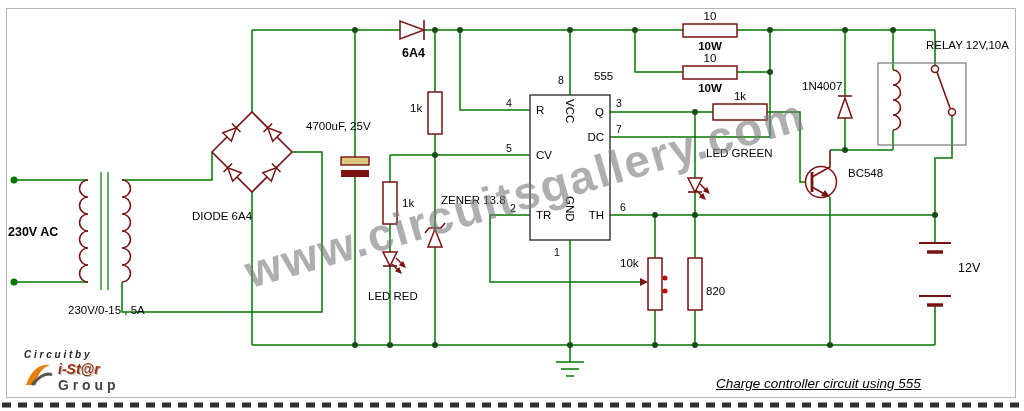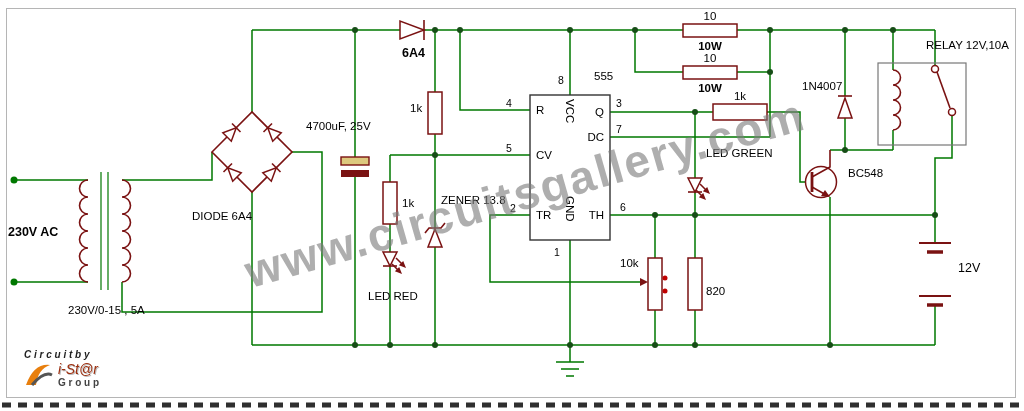--- a/index.html
+++ b/index.html
@@ -17,22 +17,22 @@
   .icbox{stroke:#333;stroke-width:1.4;fill:#fff;}
   .dot{fill:#174d17;}
   .term{fill:#007800;}
   .reddot{fill:#c00000;}
   #watermark{position:absolute;left:118px;top:166px;width:814px;z-index:2;text-align:center;
     font-size:46px;font-weight:bold;letter-spacing:2px;color:rgba(125,125,125,0.62);
     transform:rotate(-16deg);white-space:nowrap;pointer-events:none;}
   #credit{position:absolute;left:24px;top:349px;z-index:3;}
   #credit .l1{font-size:10px;font-weight:bold;font-style:italic;color:#222;}
   #credit .row{display:flex;align-items:flex-start;margin-top:1px;}
-  #credit .brand{font-size:14px;font-weight:normal;font-style:italic;color:#9c2e0e;text-shadow:1px 1px 0 #bbb;}
-  #credit .l2{font-size:10px;font-weight:bold;color:#444;}
+  #credit .brand{font-size:14px;font-weight:bold;font-style:italic;color:#9c2e0e;text-shadow:1px 1px 0 #bbb;}
+  #credit .l2{font-size:14px;font-weight:bold;color:#444;}
   #caption{position:absolute;left:716px;top:376px;z-index:3;font-size:13.5px;font-style:italic;
     text-decoration:underline;color:#000;}
 </style>
 </head>
 <body>
 
 <div id="stage">
 
 <svg id="schematic" viewBox="0 0 1024 411" width="1024" height="411">
 
@@ -260,14 +260,15 @@
         <path d="M2,24 Q10,2 26,4 Q14,8 12,24 Z" fill="#e87f0d"></path>
         <path d="M8,24 Q20,10 28,14" stroke="#555" stroke-width="3" fill="none"></path>
       </svg>
       <div style="margin-left:4px;">
         <div class="brand">i-St@r</div>
         <div class="l2">G r o u p</div>
       </div>
     </div>
   </div>
 
+  <div id="caption">Charge controller circuit using 555</div>
 
 </div>
 
 </body></html>

